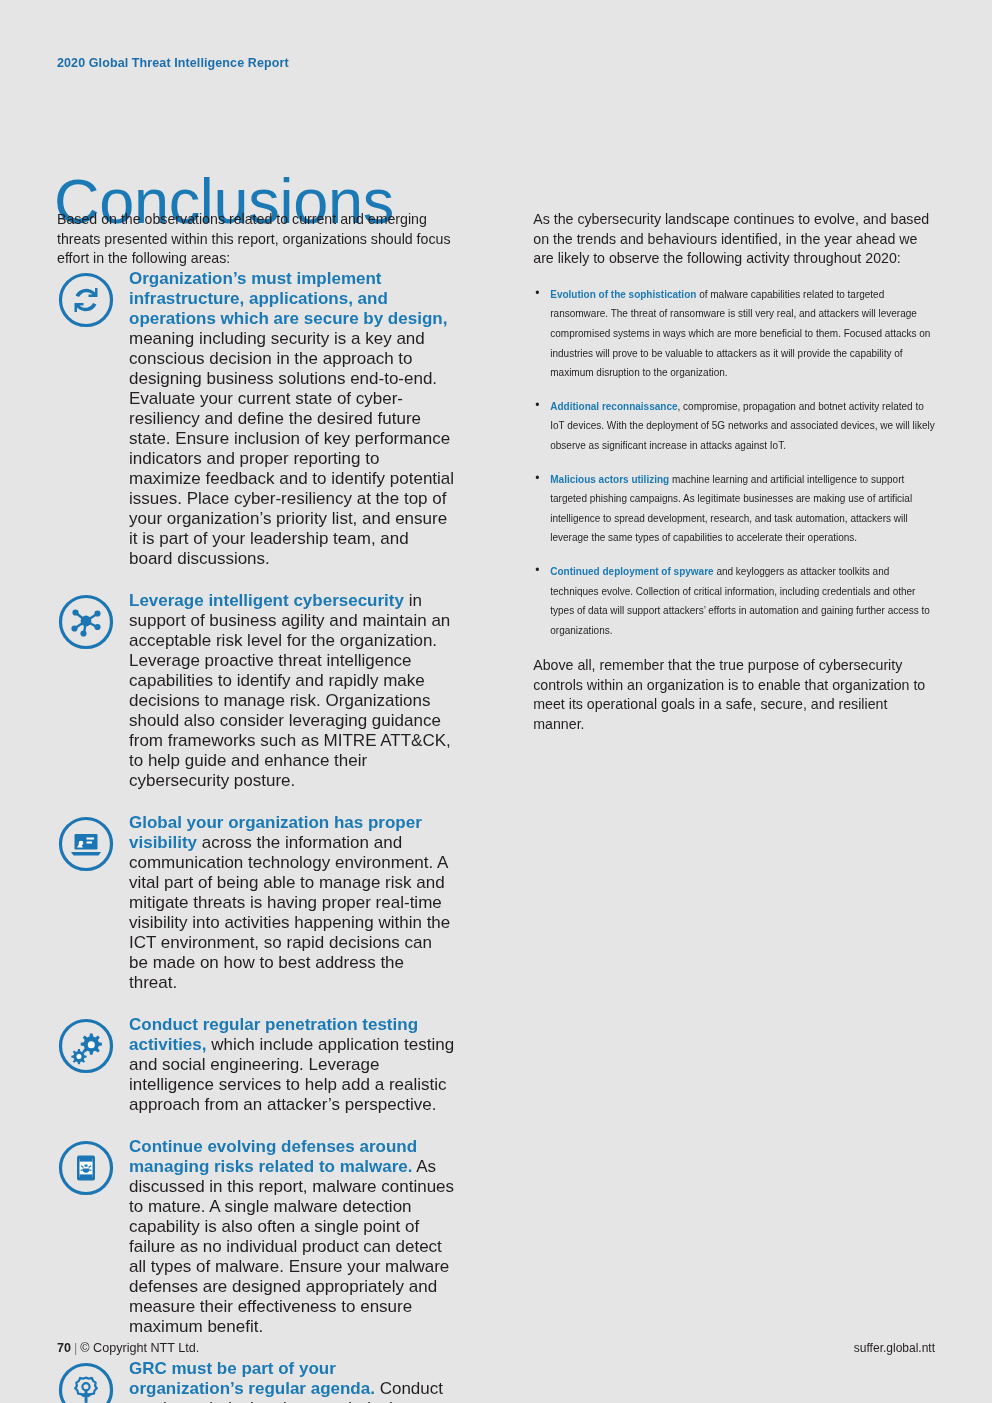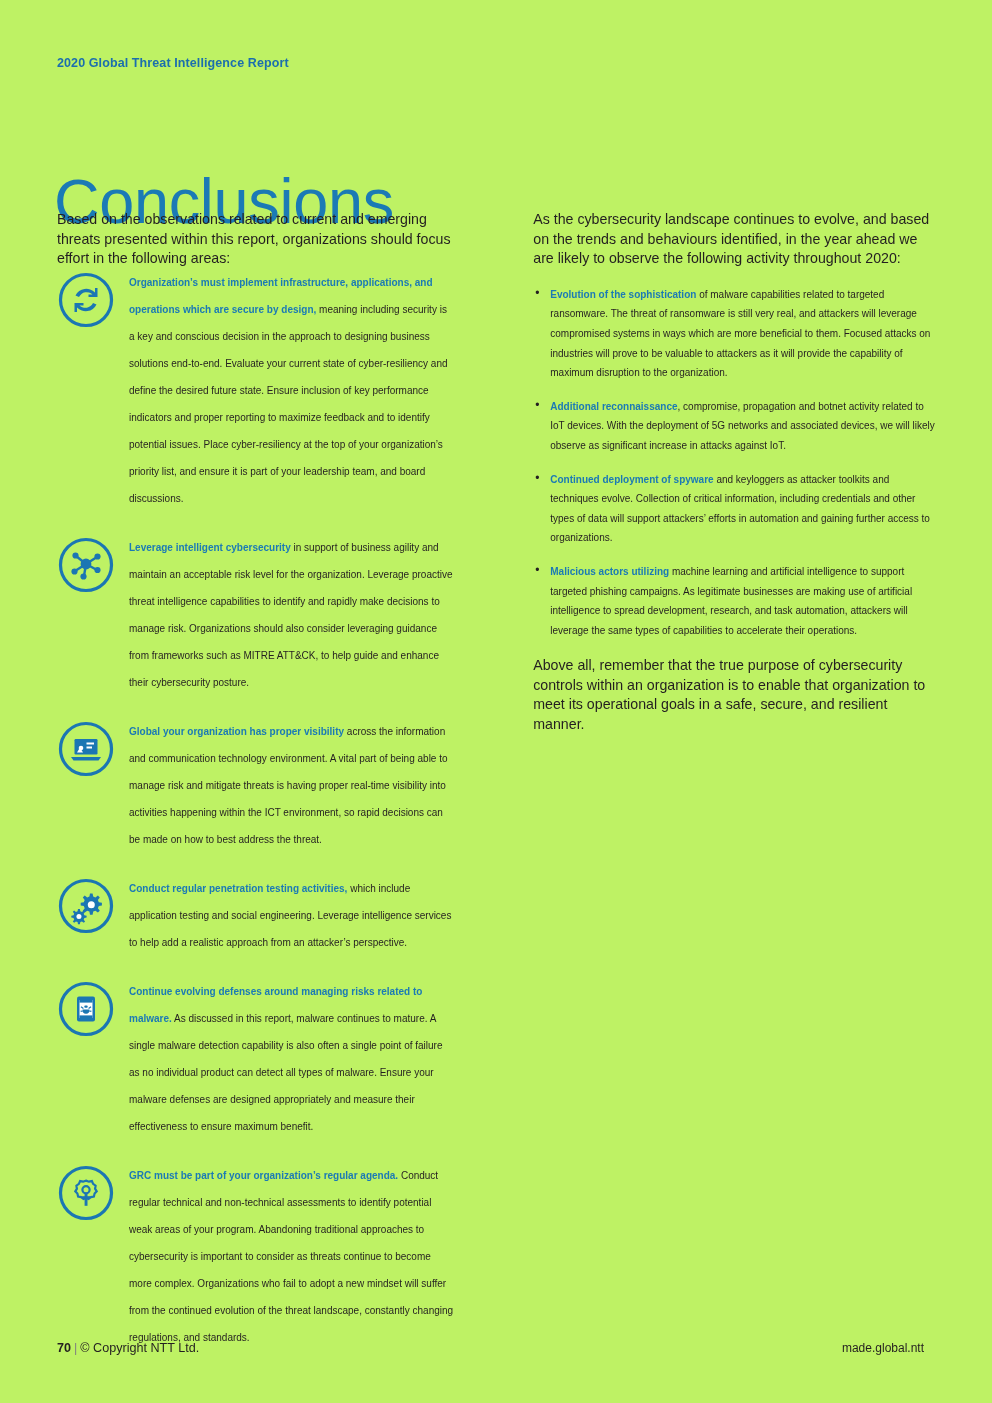--- a/index.html
+++ b/index.html
@@ -8,21 +8,21 @@
     background: #ffffff;
   }
   body {
     font-family: "Liberation Sans", sans-serif;
     color: #231f20;
   }
   .page {
     position: relative;
     width: 992px;
     height: 1403px;
-    background: #bef264;
+    background: #e5e5e5;
     box-sizing: border-box;
     overflow: hidden;
   }
 
   
   .running-header {
     position: absolute;
     left: 57px;
     top: 56px;
     font-size: 12.5px;
@@ -74,22 +74,22 @@
   .icon-wrap {
     flex: 0 0 58px;
     width: 58px;
     height: 58px;
     margin-right: 14px;
     margin-top: 2px;
   }
   .icon-wrap svg { display: block; width: 58px; height: 58px; }
   .item-text {
     flex: 1 1 auto;
-    font-size: 10px;
-    line-height: 27px;
+    font-size: 17px;
+    line-height: 20px;
   }
   .lead {
     color: #1b7ab5;
     font-weight: bold;
   }
 
   
   ul.bullets {
     list-style: none;
     margin: 16px 0 16px 0;
@@ -110,21 +110,21 @@
     color: #231f20;
     font-size: 12px;
   }
 
   .closing { margin-top: 2px; }
 
   
   .footer {
     position: absolute;
     left: 57px;
-    right: 68px;
+    right: 57px;
     bottom: 48px;
     display: flex;
     justify-content: space-between;
     align-items: flex-start;
     font-size: 12.6px;
     color: #231f20;
   }
   .footer .page-num { font-weight: bold; }
   .footer .sep { color: #808080; padding: 0 3px; }
   .footer-right { font-size: 12px; }
@@ -260,32 +260,32 @@
       <p class="body-text">As the cybersecurity landscape continues to evolve, and based on the trends and behaviours identified, in the year ahead we are likely to observe the following activity throughout 2020:</p>
 
       <ul class="bullets">
         <li>
           <span class="lead">Evolution of the sophistication</span><span> of malware capabilities related to targeted ransomware. The threat of ransomware is still very real, and attackers will leverage compromised systems in ways which are more beneficial to them. Focused attacks on industries will prove to be valuable to attackers as it will provide the capability of maximum disruption to the organization.</span>
         </li>
         <li>
           <span class="lead">Additional reconnaissance</span><span>, compromise, propagation and botnet activity related to IoT devices. With the deployment of 5G networks and associated devices, we will likely observe as significant increase in attacks against IoT.</span>
         </li>
         <li>
+          <span class="lead">Malicious actors utilizing</span><span> machine learning and artificial intelligence to support targeted phishing campaigns. As legitimate businesses are making use of artificial intelligence to spread development, research, and task automation, attackers will leverage the same types of capabilities to accelerate their operations.</span>
+        </li>
+        <li>
           <span class="lead">Continued deployment of spyware</span><span> and keyloggers as attacker toolkits and techniques evolve. Collection of critical information, including credentials and other types of data will support attackers’ efforts in automation and gaining further access to organizations.</span>
-        </li>
-        <li>
-          <span class="lead">Malicious actors utilizing</span><span> machine learning and artificial intelligence to support targeted phishing campaigns. As legitimate businesses are making use of artificial intelligence to spread development, research, and task automation, attackers will leverage the same types of capabilities to accelerate their operations.</span>
         </li>
       </ul>
 
       <p class="body-text closing">Above all, remember that the true purpose of cybersecurity controls within an organization is to enable that organization to meet its operational goals in a safe, secure, and resilient manner.</p>
 
     </div>
   </div>
 
   <div class="footer">
     <div>
       <span class="page-num">70</span><span class="sep">|</span><span>© Copyright NTT Ltd.</span>
     </div>
-    <div class="footer-right">made.global.ntt</div>
+    <div class="footer-right">suffer.global.ntt</div>
   </div>
 
 </div>
 
 </body></html>

